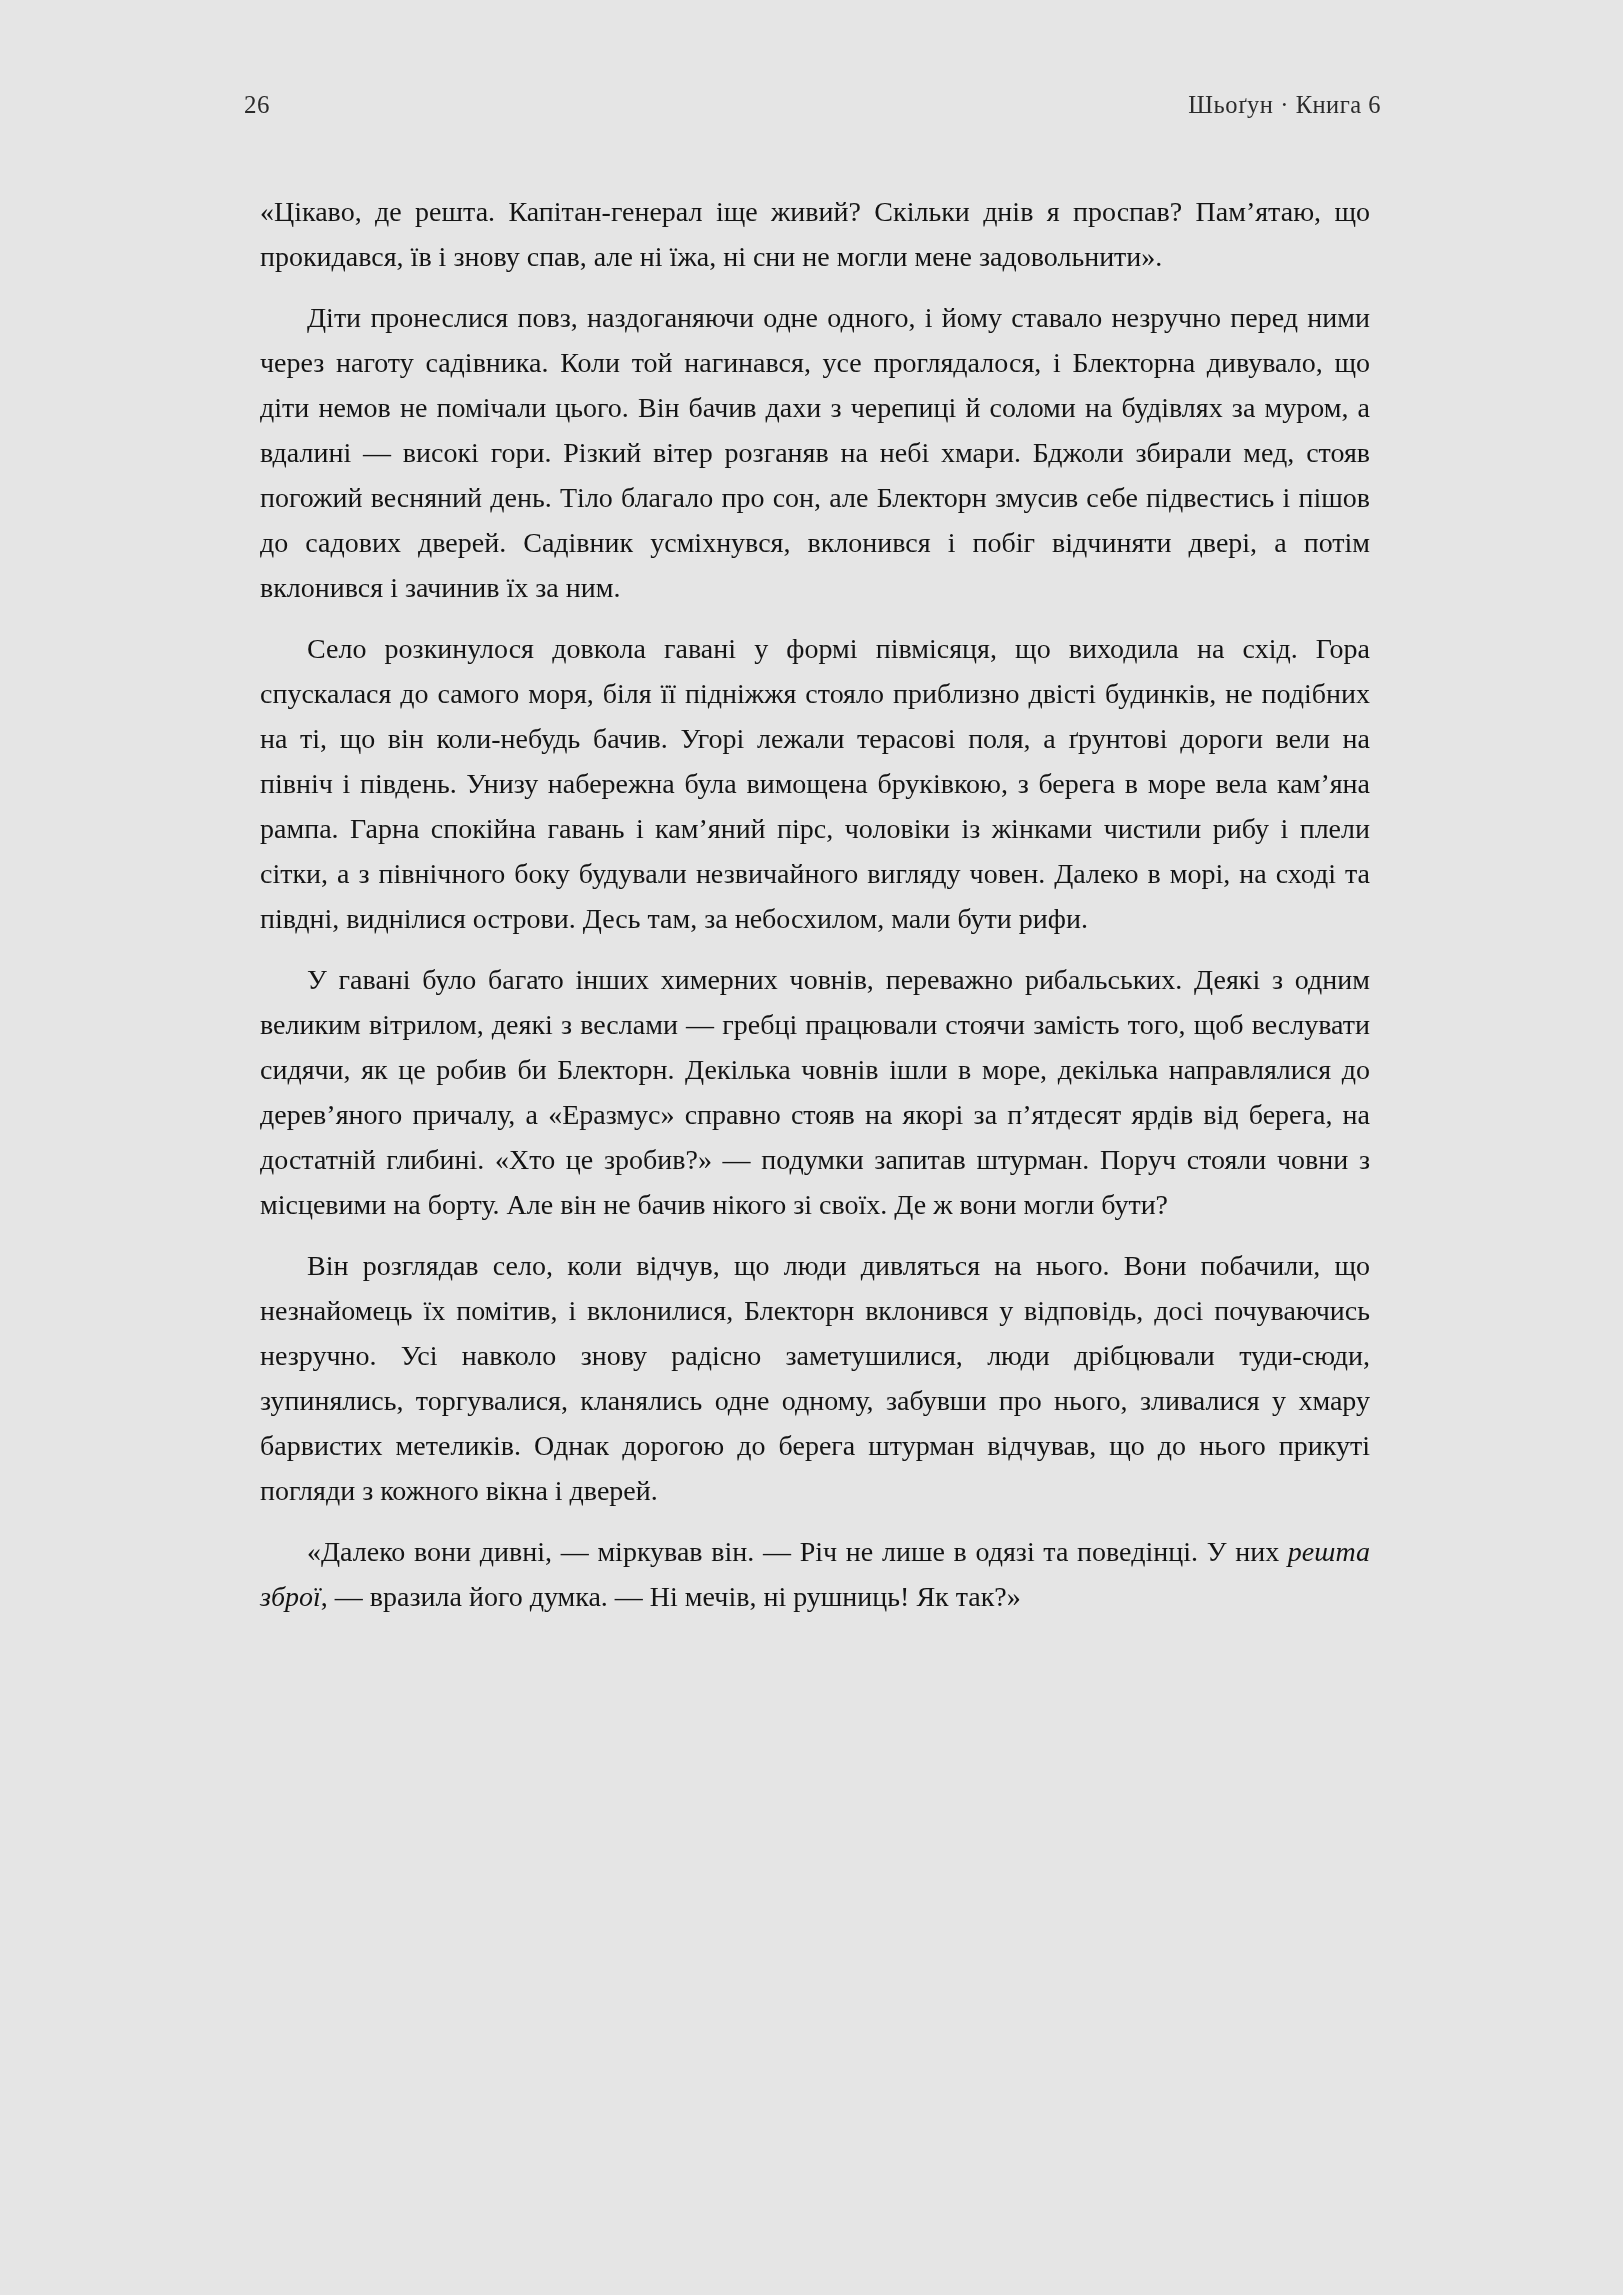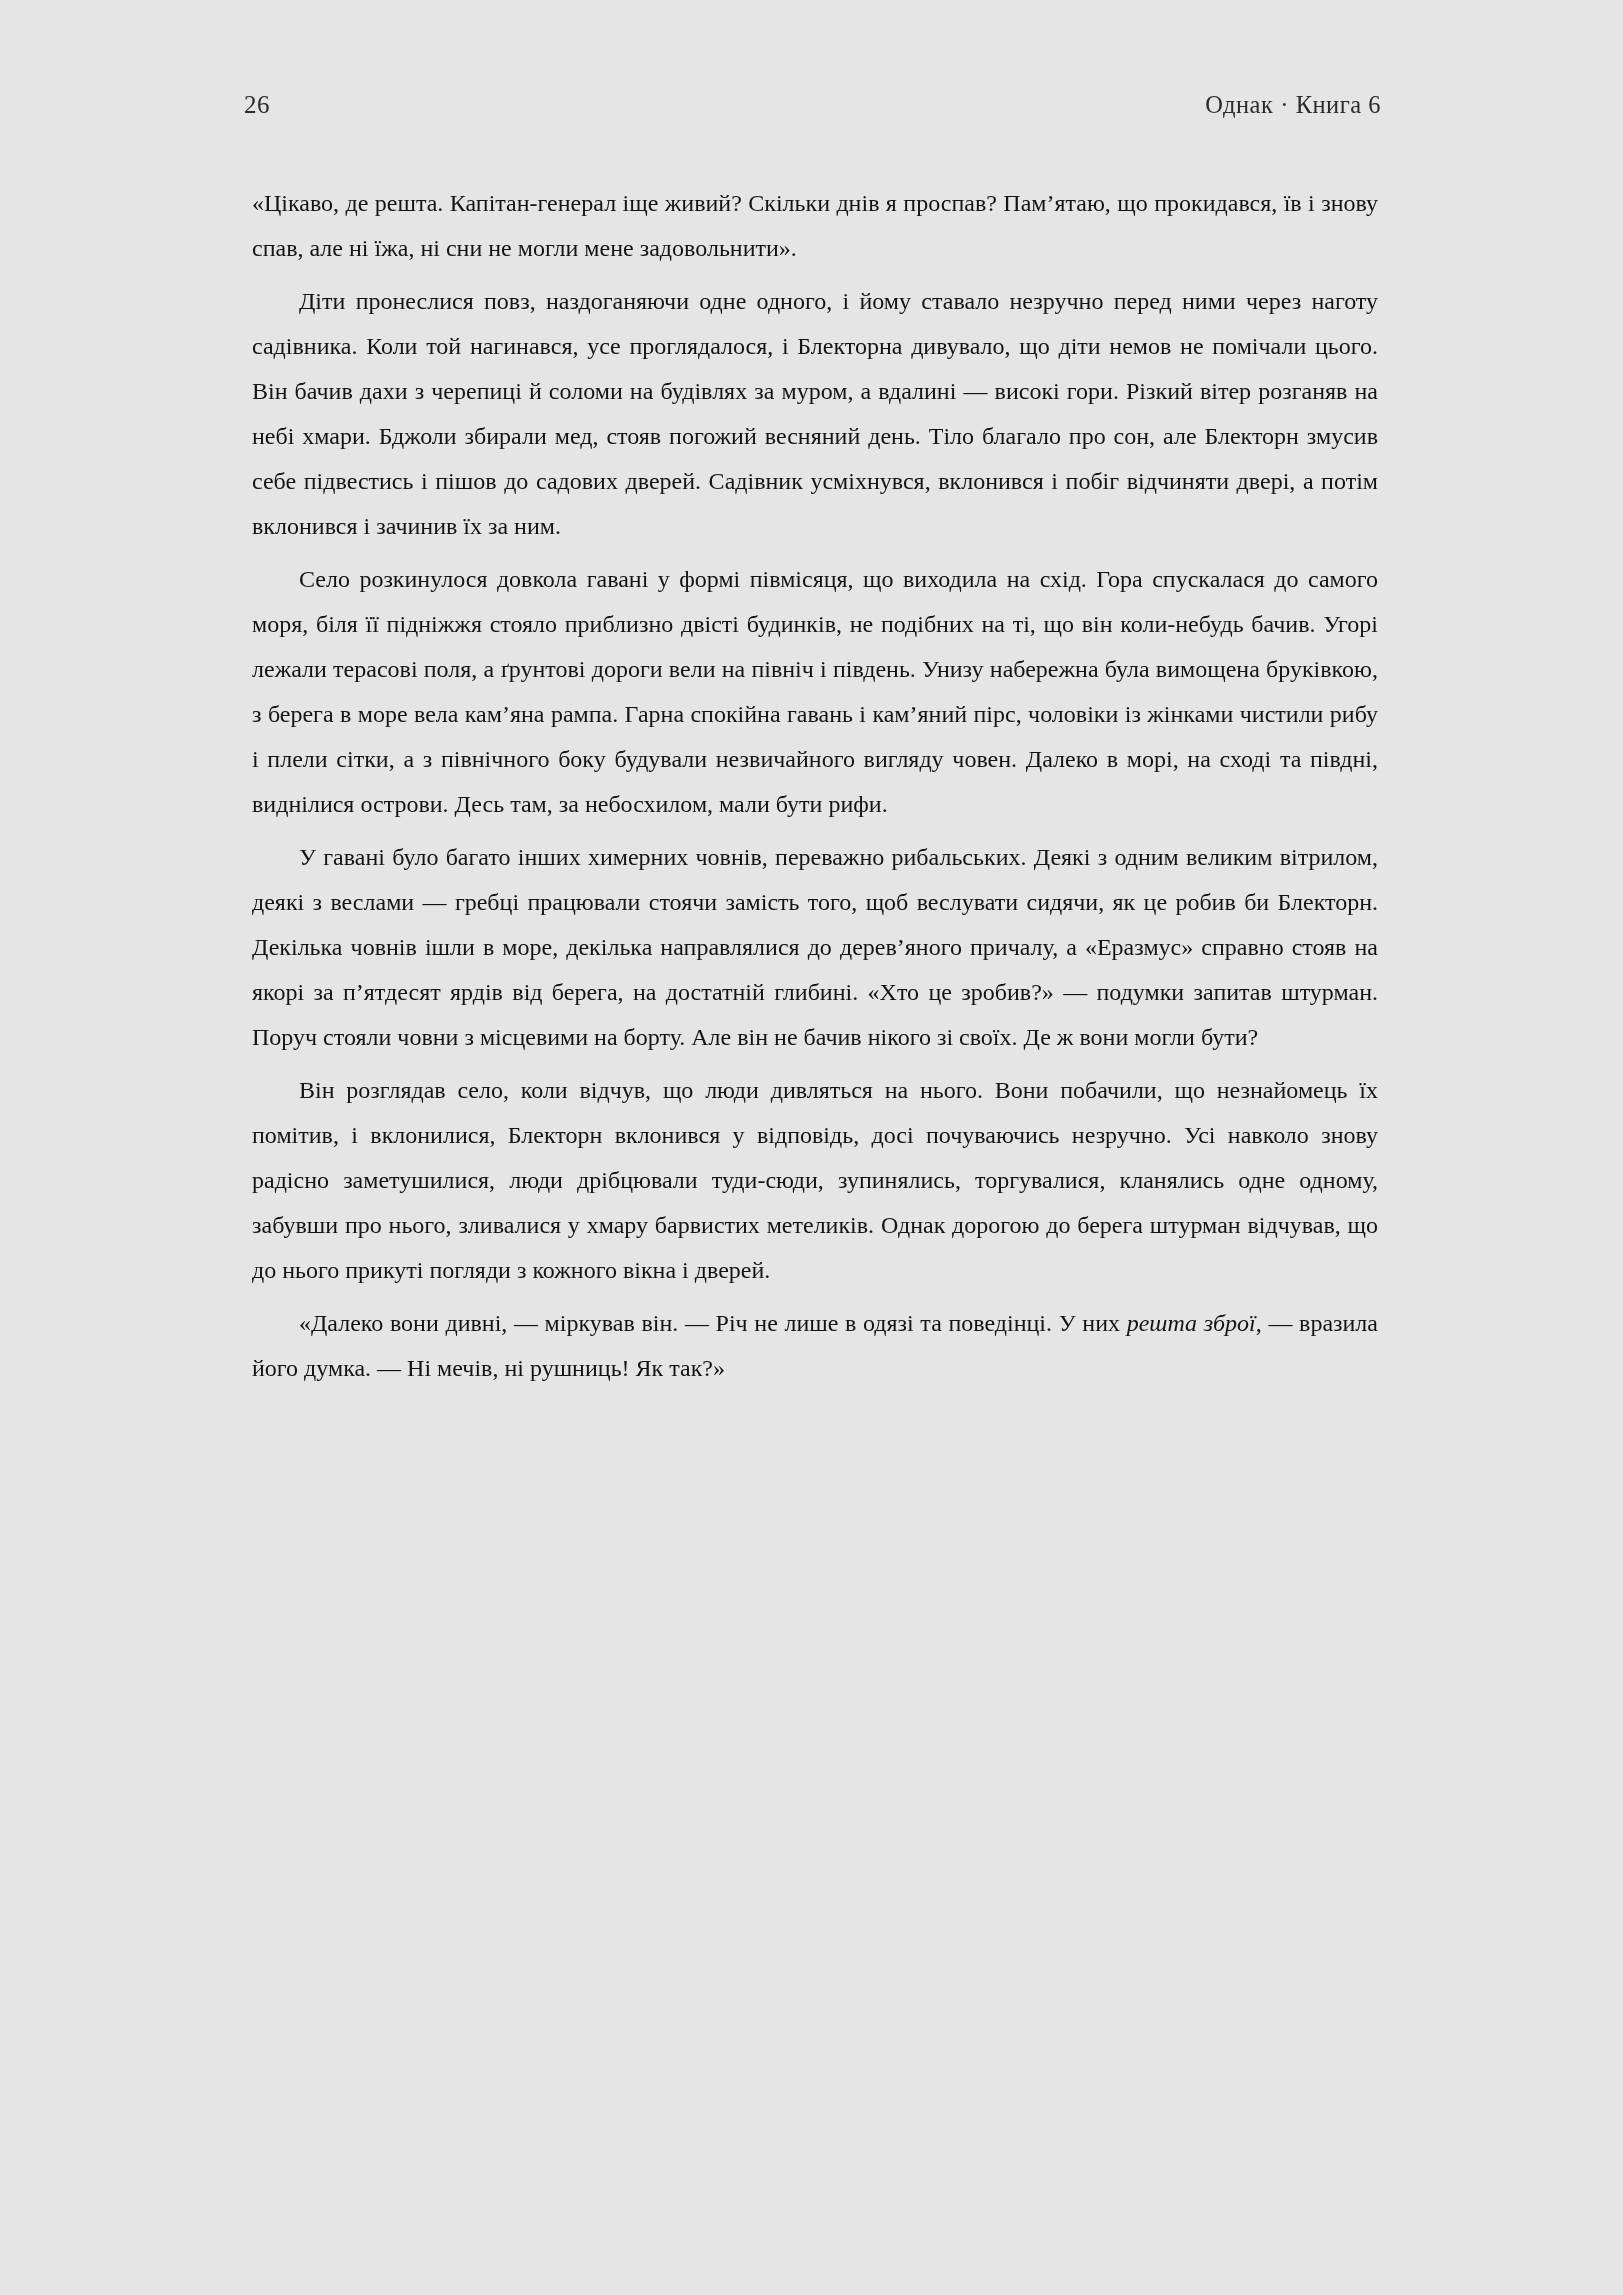--- a/index.html
+++ b/index.html
@@ -49,22 +49,22 @@
   .running-title .sep {
     padding: 0 6.8px;
   }
   .textblock {
     position: absolute;
     left: 244px;
     top: 173px;
     width: 1142px;
   }
   p.para {
-    margin: 8px;
-    font-size: 24px;
+    margin: 16px;
+    font-size: 28px;
     line-height: 45px;
     text-align: justify;
     text-justify: inter-word;
     color: #141414;
     hyphens: manual;
     -webkit-hyphens: manual;
   }
   p.indent {
     text-indent: 47px;
   }
@@ -77,21 +77,21 @@
   
 </style>
 </head>
 <body>
 
 <div class="page">
 
   <div class="header">
     <span class="folio">26</span>
     <span class="running-title">
-      <span>Однак</span><span class="sep">·</span><span>Книга 6</span>
+      <span>Шьоґун</span><span class="sep">·</span><span>Книга 6</span>
     </span>
   </div>
 
   <div class="textblock">
     <p class="para noindent">«Цікаво, де решта. Капітан-генерал іще живий? Скільки днів я проспав? Пам’ятаю, що прокидався, їв і знову спав, але ні їжа, ні сни не могли мене задовольнити».</p>
     <p class="para indent">Діти пронеслися повз, наздоганяючи одне одного, і йому ставало незручно перед ними через наготу садівника. Коли той нагинався, усе проглядалося, і Блекторна дивувало, що діти немов не помічали цього. Він бачив дахи з черепиці й соломи на будівлях за муром, а вдалині — високі гори. Різкий вітер розганяв на небі хмари. Бджоли збирали мед, стояв погожий весняний день. Тіло благало про сон, але Блекторн змусив себе підвестись і пішов до садових дверей. Садівник усміхнувся, вклонився і побіг відчиняти двері, а потім вклонився і зачинив їх за ним.</p>
     <p class="para indent">Село розкинулося довкола гавані у формі півмісяця, що виходила на схід. Гора спускалася до самого моря, біля її підніжжя стояло приблизно двісті будинків, не подібних на ті, що він коли-небудь бачив. Угорі лежали терасові поля, а ґрунтові дороги вели на північ і південь. Унизу набережна була вимощена бруківкою, з берега в море вела кам’яна рампа. Гарна спокійна гавань і кам’яний пірс, чоловіки із жінками чистили рибу і плели сітки, а з північного боку будували незвичайного вигляду човен. Далеко в морі, на сході та півдні, виднілися острови. Десь там, за небосхилом, мали бути рифи.</p>
     <p class="para indent">У гавані було багато інших химерних човнів, переважно рибальських. Деякі з одним великим вітрилом, деякі з веслами — гребці працювали стоячи замість того, щоб веслувати сидячи, як це робив би Блекторн. Декілька човнів ішли в море, декілька направлялися до дерев’яного причалу, а «Еразмус» справно стояв на якорі за п’ятдесят ярдів від берега, на достатній глибині. «Хто це зробив?» — подумки запитав штурман. Поруч стояли човни з місцевими на борту. Але він не бачив нікого зі своїх. Де ж вони могли бути?</p>
     <p class="para indent">Він розглядав село, коли відчув, що люди дивляться на нього. Вони побачили, що незнайомець їх помітив, і вклонилися, Блекторн вклонився у відповідь, досі почуваючись незручно. Усі навколо знову радісно заметушилися, люди дрібцювали туди-сюди, зупинялись, торгувалися, кланялись одне одному, забувши про нього, зливалися у хмару барвистих метеликів. Однак дорогою до берега штурман відчував, що до нього прикуті погляди з кожного вікна і дверей.</p>
     <p class="para indent">

